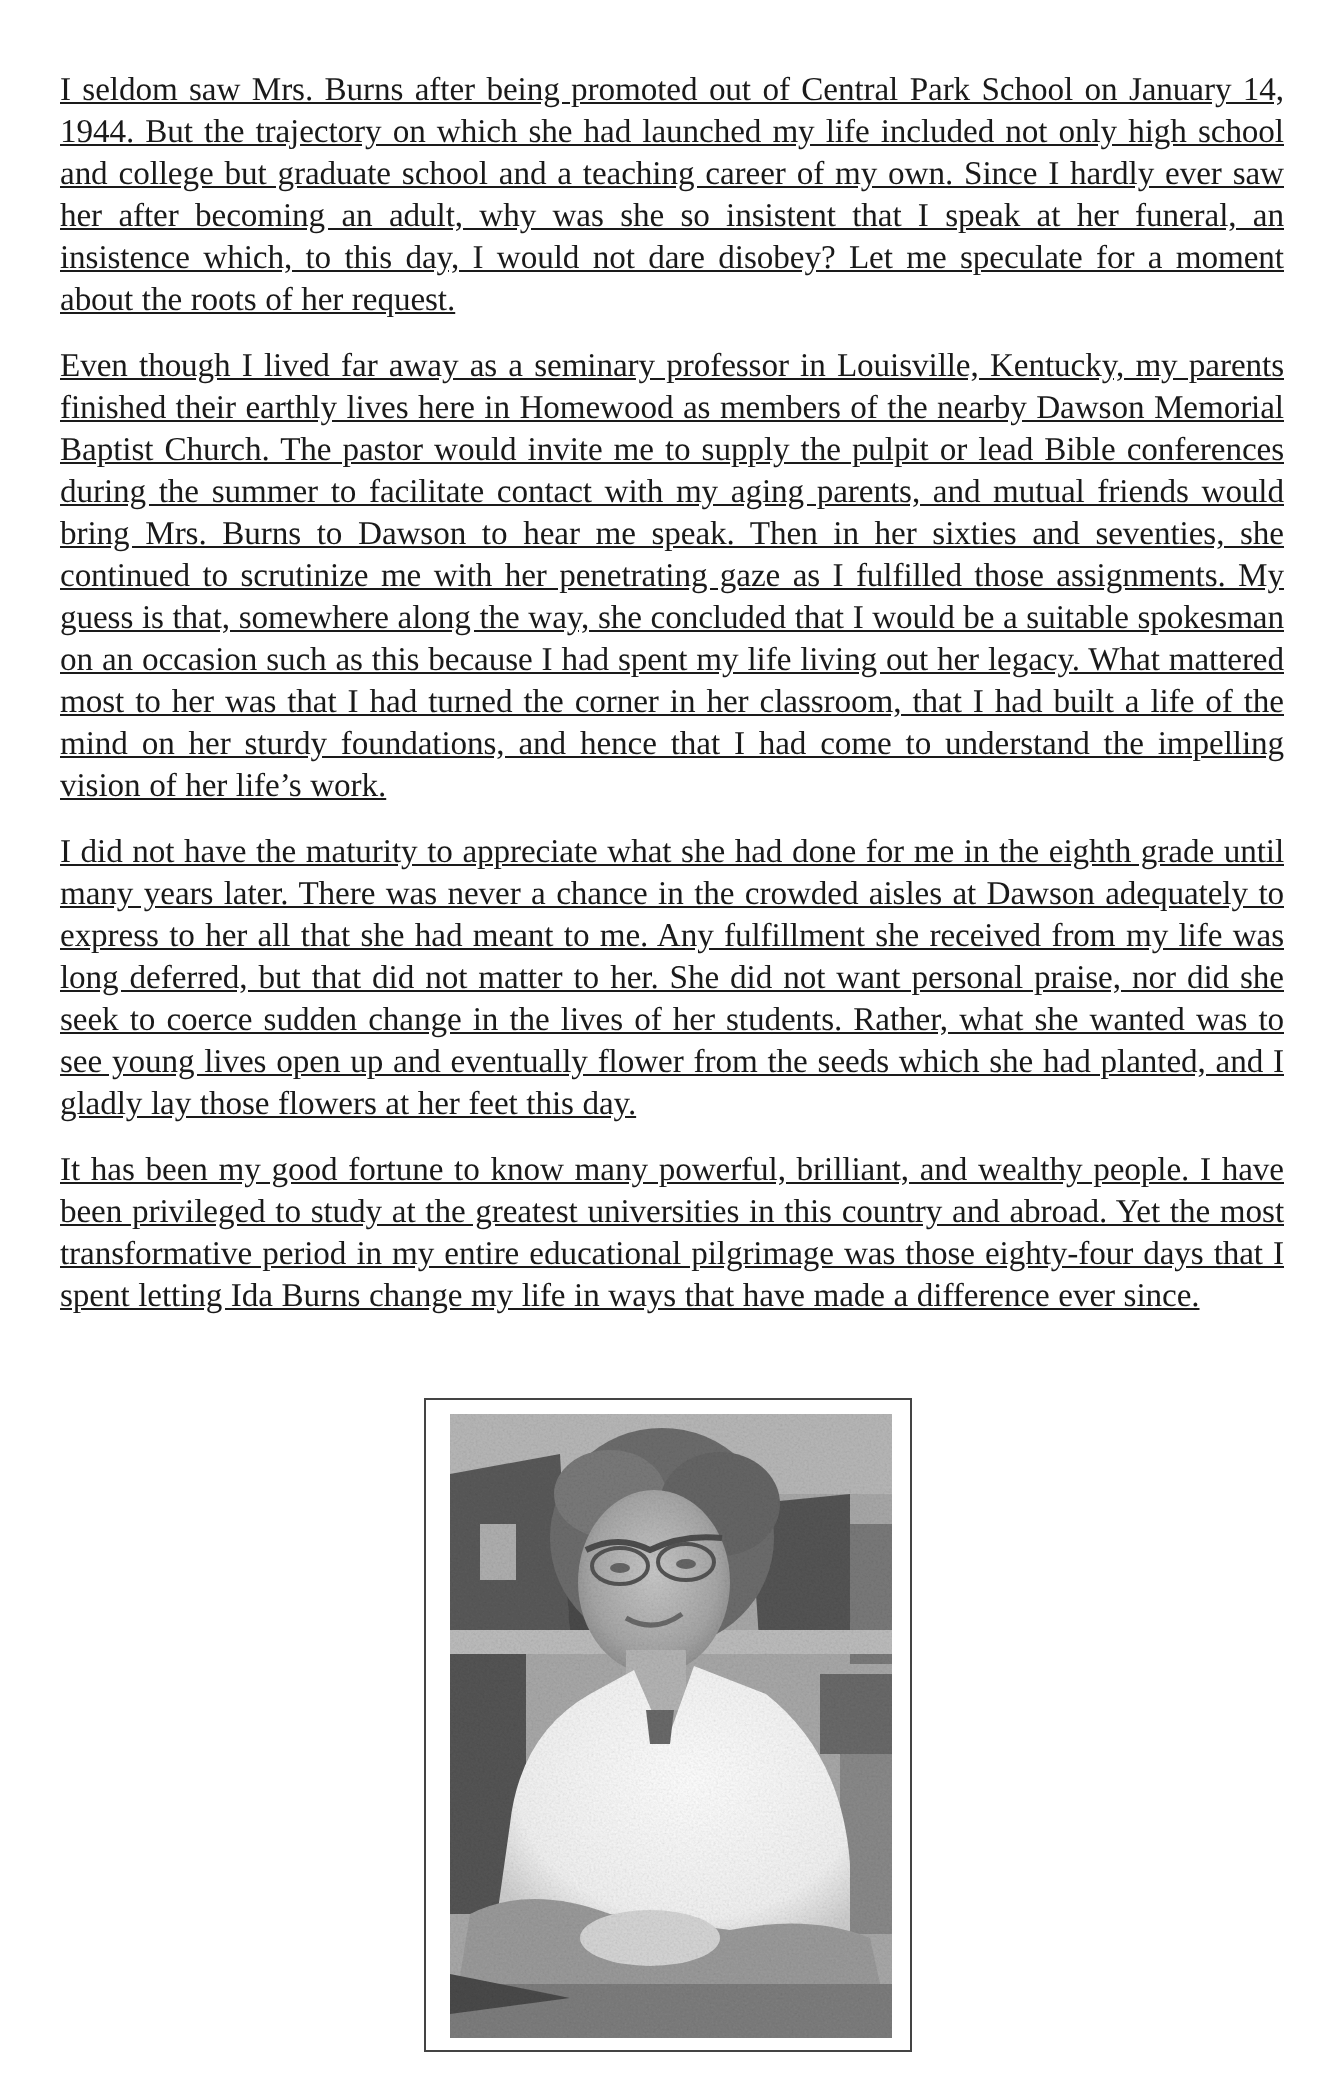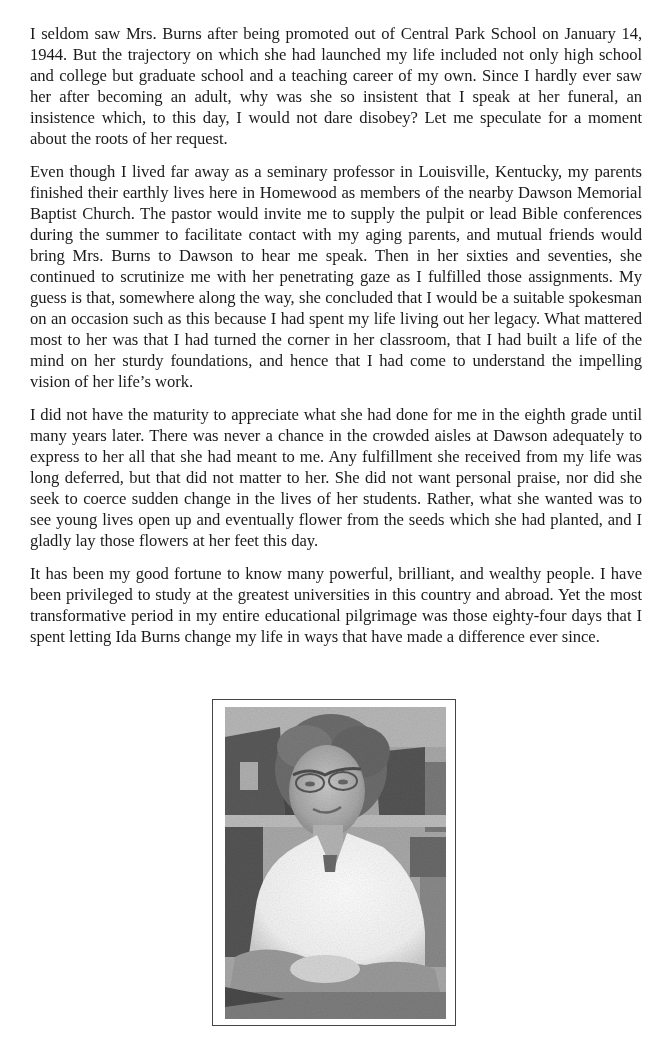--- a/index.html
+++ b/index.html
@@ -15,27 +15,28 @@
     color: #1a1a1a;
     font-family: "Liberation Serif", "DejaVu Serif", serif;
   }
   .page {
     position: absolute;
     left: 30px;
     top: 23px;
     width: 612px;
   }
   .para {
-    margin: 0 0 12px 0;
+    margin: 11px 0 12px 0;
     font-size: 16.6px;
     line-height: 21px;
     text-align: justify;
     text-align-last: left;
     letter-spacing: -0.05px;
     word-spacing: 0.2px;
+    text-decoration: underline;
   }
   .photo-frame {
     position: absolute;
     left: 212px;
     top: 699px;
     width: 244px;
     height: 327px;
     border: 1.5px solid #444;
     box-sizing: border-box;
     background: #fff;

